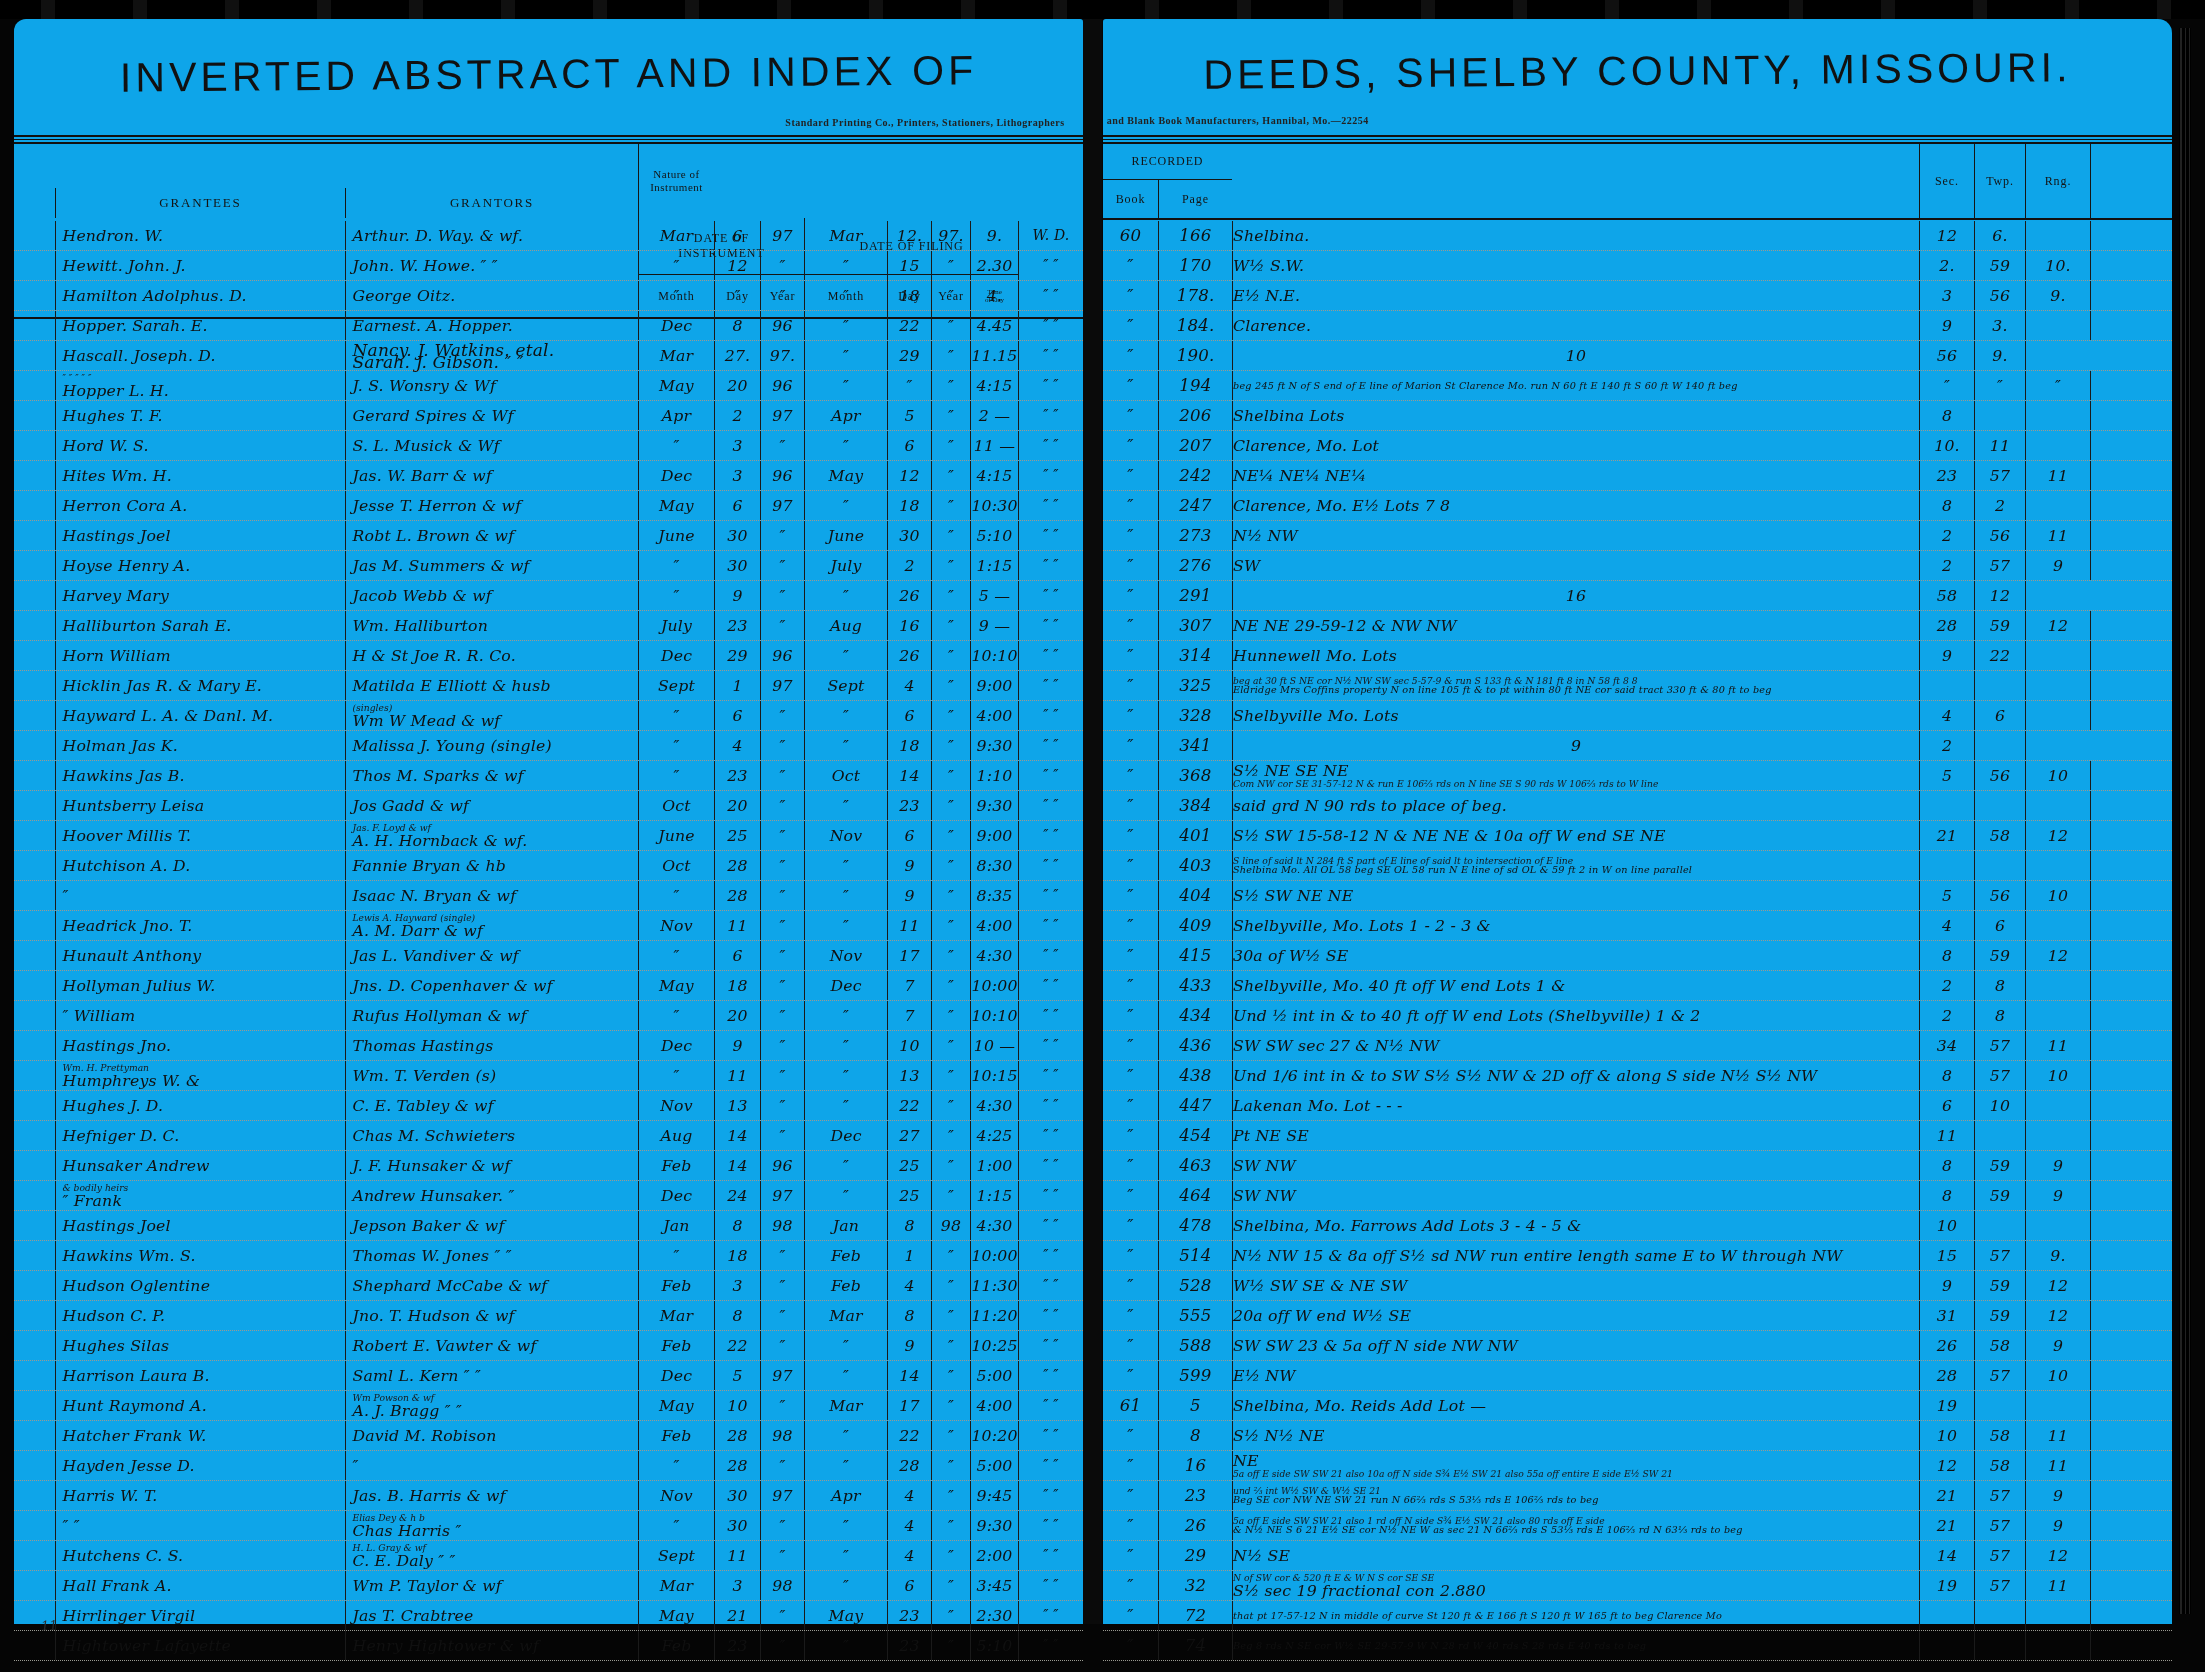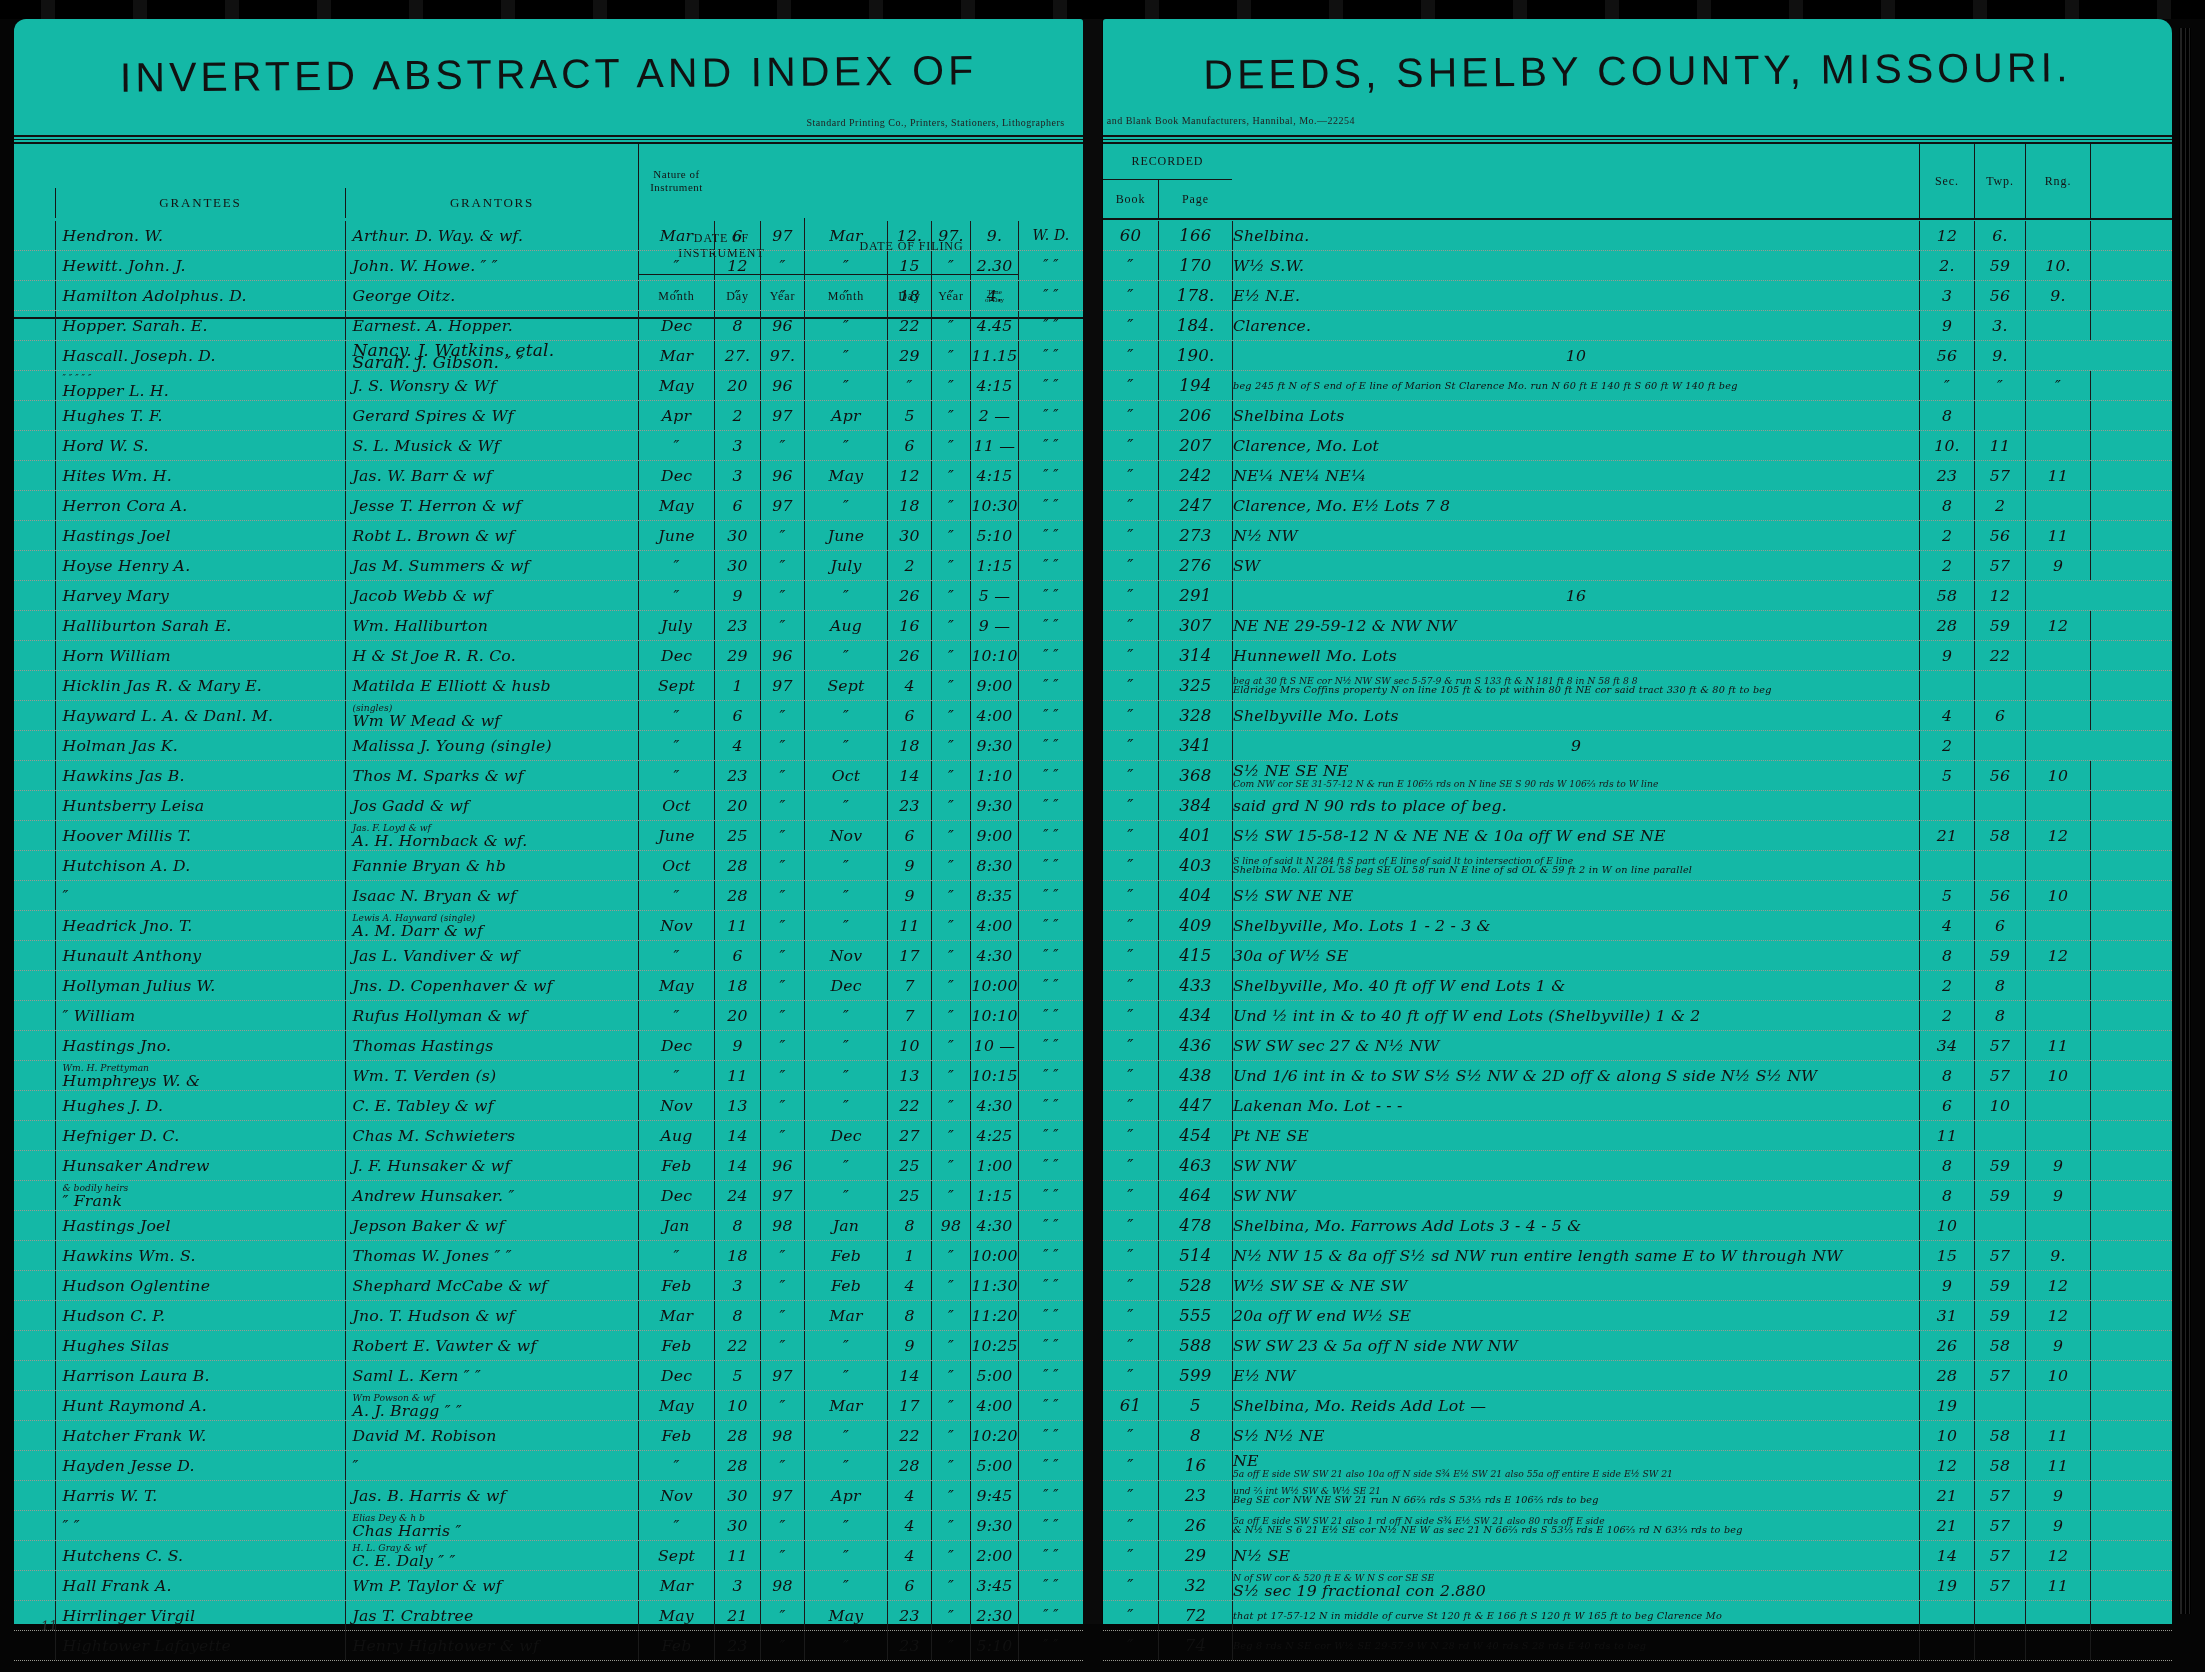--- a/index.html
+++ b/index.html
@@ -1,30 +1,30 @@
 <!DOCTYPE html>
 <html style="font-size:7.4px"><head>
 <meta charset="utf-8">
 <style>
   html,body{margin:0;padding:0;background:#000;}
   .scan{position:relative;width:2205px;height:1673px;background:#050505;overflow:hidden;
         font-family:"Liberation Serif",serif;color:#141414;}
-  .page{position:absolute;top:19.4px;height:1605px;width:1069px;background:#14b8a6;}
+  .page{position:absolute;top:19.4px;height:1605px;width:1069px;background:#0ea5e9;}
   .page-left{left:14px;border-radius:12px 2.8px 0 0;}
   .page-right{left:1103px;border-radius:2.8px 14px 0 0;}
   .gutter-shadow{position:absolute;top:19.4px;left:1083px;width:19.4px;height:1605px;background:#0a0a0a;}
   .edge-streak{position:absolute;top:28px;right:14px;width:12px;height:1586px;background:
      repeating-linear-gradient(90deg,#000 0 1.4px,#222 1.4px 2.8px,#000 2.8px 4.1px);}
 
   
   .title{position:absolute;width:100%;text-align:center;font-family:"Liberation Sans",sans-serif;
          font-size:41px;letter-spacing:4.1px;white-space:nowrap;transform:rotate(-0.5deg);color:#111;}
   .title-left{top:32px;}
   .title-right{top:29px;}
-  .colophon{position:absolute;font-size:10px;font-weight:normal;letter-spacing:0.5px;color:#222;white-space:nowrap;}
+  .colophon{position:absolute;font-size:10px;font-weight:bold;letter-spacing:0.5px;color:#222;white-space:nowrap;}
   .colophon-left{top:98px;right:18.4px;}
   .colophon-right{top:96px;left:3.7px;}
 
   
   .rules{position:absolute;top:116px;left:0;width:100%;height:9.2px;background:
      linear-gradient(#111 0 2.3px,transparent 2.3px 4.1px,#111 4.1px 5.5px,transparent 5.5px 7.4px,#111 7.4px 8.8px,transparent 8.8px);}
 
   
   .grid-l{display:grid;grid-template-columns:41px 290px 293px 76px 46px 44px 83px 44px 39px 48px 65px;}
   .grid-r{display:grid;grid-template-columns:55px 74px 687px 55px 51px 65px 83px;}

